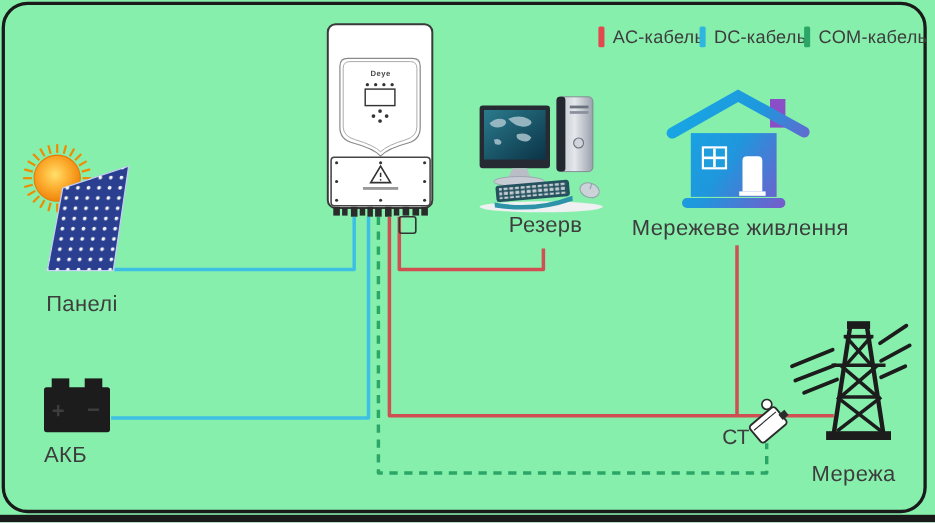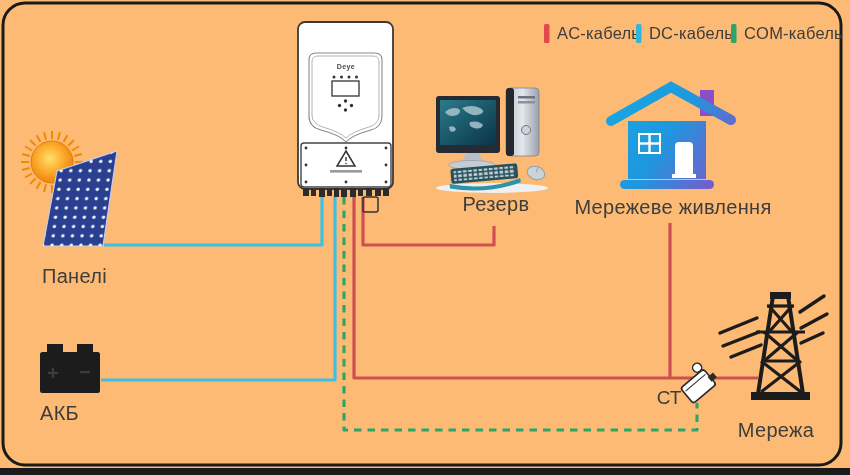--- a/index.html
+++ b/index.html
@@ -1,16 +1,16 @@
 <!DOCTYPE html>
 <html><head>
 <meta charset="utf-8">
 <style>
   html,body{margin:0;padding:0;background:#ffffff;}
-  .stage{position:relative;width:850px;height:475px;background:#fdba74;overflow:hidden;}
+  .stage{position:relative;width:850px;height:475px;background:#86efac;overflow:hidden;}
   svg{display:block;}
   text{font-family:"Liberation Sans",sans-serif;fill:#3d3d3d;}
   .node-label{font-size:20px;font-weight:500;letter-spacing:.3px;}
   .legend-label{font-size:16.5px;font-weight:500;letter-spacing:.2px;}
   .ct-label{font-size:19px;font-weight:500;}
   .brand{font-size:7px;font-weight:bold;fill:#4a4a4a;letter-spacing:.4px;}
 </style>
 </head>
 <body>
 

